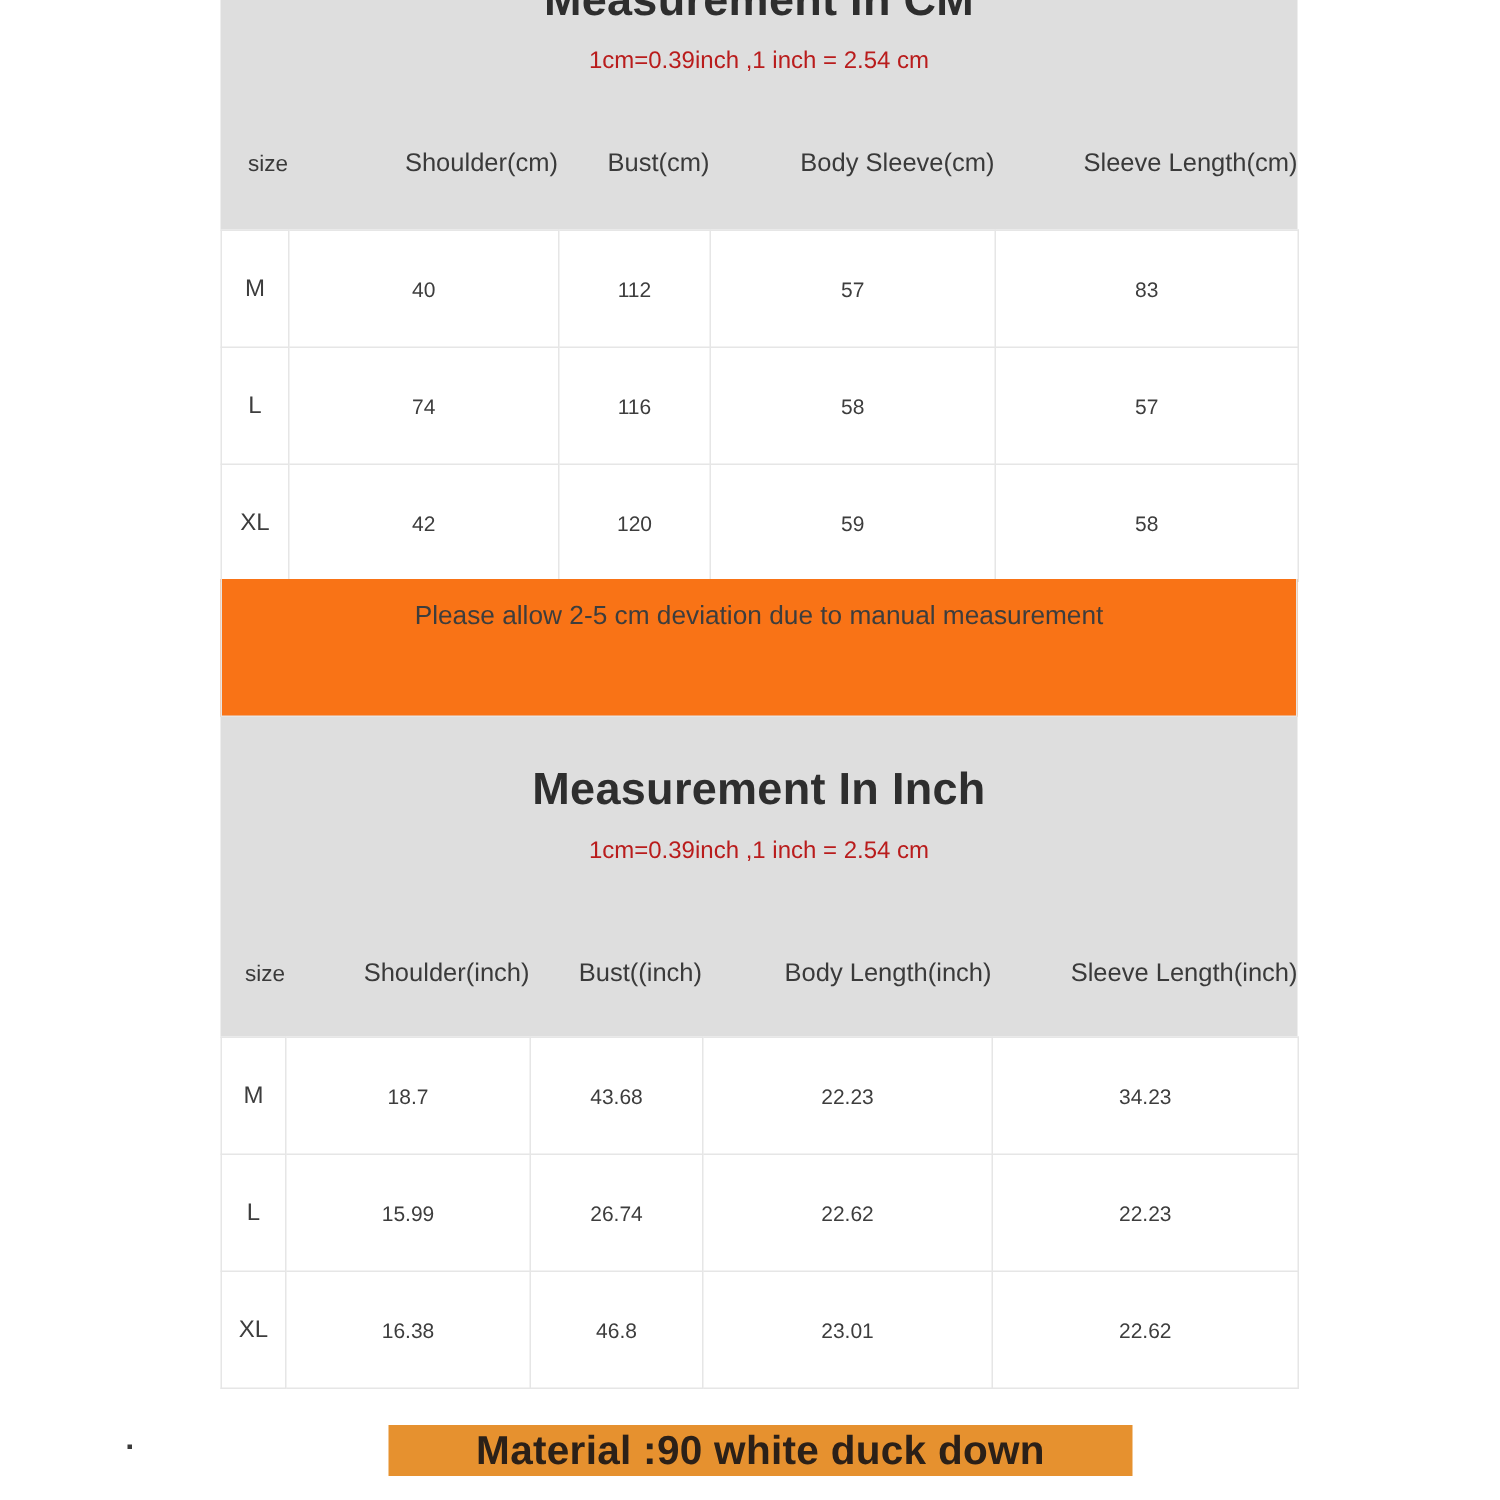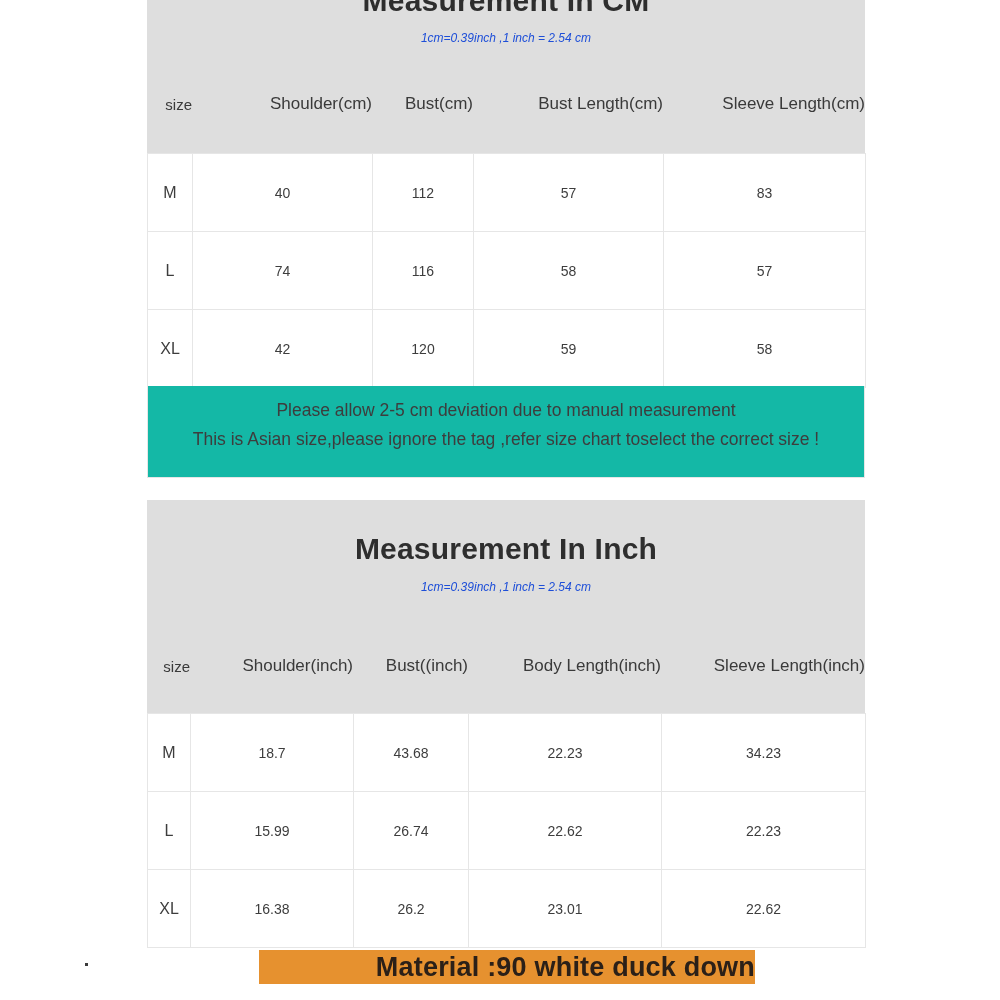--- a/index.html
+++ b/index.html
@@ -31,24 +31,23 @@
     box-sizing: border-box;
   }
   .section-title {
     font-size: 30px;
     font-weight: bold;
     color: #2e2e2e;
     letter-spacing: .2px;
     line-height: 1.1;
   }
   .conv-note {
-    font-size: 12px;
-    color: #1d4ed8;
+    font-size: 16px;
+    color: #b91c1c;
     line-height: 1.2;
-    font-style: italic;
   }
 
   
   .grid {
     width: 100%;
     border-collapse: collapse;
     table-layout: fixed;
     box-sizing: border-box;
   }
   .grid td, .grid th {
@@ -79,21 +78,21 @@
     color: #3d3d3d;
   }
   .grid.body-grid td.c-size { font-size: 16px; }
 
   
   .note-box {
     position: absolute;
     left: 147px;
     width: 718px;
     box-sizing: border-box;
-    background: #14b8a6;
+    background: #f97316;
     border: 1px solid #e6e6e6;
     border-top: 0;
     text-align: center;
     padding-top: 10px;
   }
   .note-line {
     font-size: 17.5px;
     color: #3d3d3d;
     line-height: 29px;
     white-space: nowrap;
@@ -102,21 +101,21 @@
   
   .material-banner {
     position: absolute;
     left: 259px;
     top: 950px;
     width: 496px;
     height: 34px;
     background: #e6912f;
     display: flex;
     align-items: center;
-    justify-content: flex-end;
+    justify-content: center;
     box-sizing: border-box;
   }
   .material-text {
     font-size: 27px;
     font-weight: bold;
     color: #2b2018;
     letter-spacing: .2px;
     white-space: nowrap;
   }
 
@@ -145,21 +144,21 @@
           <col style="width:180px">
           <col style="width:101px">
           <col style="width:190px">
           <col style="width:202px">
       </colgroup>
       <tbody>
           <tr>
         <th class="c-size">size</th>
         <th>Shoulder(cm)</th>
         <th>Bust(cm)</th>
-        <th>Bust Length(cm)</th>
+        <th>Body Sleeve(cm)</th>
         <th>Sleeve Length(cm)</th>
       </tr>
     </tbody>
       </table>
   </div>
 
   <table class="grid body-grid">
     <colgroup>
       <col style="width:45px">
         <col style="width:180px">
@@ -188,24 +187,23 @@
       <td>120</td>
       <td>59</td>
       <td>58</td>
     </tr>
   </tbody>
     </table>
 </div>
 
 <div class="note-box" style="top:386px;height:92px;">
   <div class="note-line">Please allow 2-5 cm deviation due to manual measurement</div>
-  <div class="note-line">This is Asian size,please ignore the tag ,refer size chart toselect the correct size !</div>
-</div>
-
-<div class="chart-block" style="top:500px;">
+</div>
+
+<div class="chart-block" style="top:478px;">
 
   <div class="head-band" style="height:213px;padding-top:32px;">
     <div class="section-title">Measurement In Inch</div>
     <div class="conv-note" style="margin-top:15px;">1cm=0.39inch ,1 inch = 2.54 cm</div>
 
     <table class="grid header-grid" style="margin-top:50px;">
       <colgroup>
         <col style="width:43px">
           <col style="width:163px">
           <col style="width:115px">
@@ -243,21 +241,21 @@
     <tr>
       <td class="c-size">L</td>
       <td>15.99</td>
       <td>26.74</td>
       <td>22.62</td>
       <td>22.23</td>
     </tr>
     <tr>
       <td class="c-size">XL</td>
       <td>16.38</td>
-      <td>26.2</td>
+      <td>46.8</td>
       <td>23.01</td>
       <td>22.62</td>
     </tr>
   </tbody>
     </table>
 </div>
 
 <div class="material-banner">
   <span class="material-text">Material :90 white duck down</span>
 </div>

